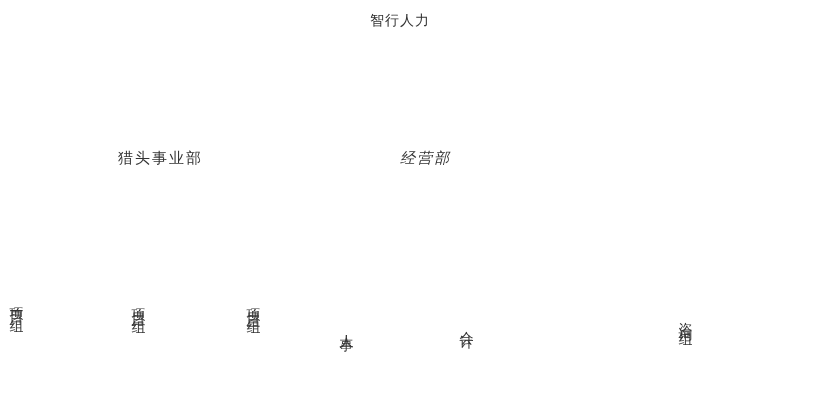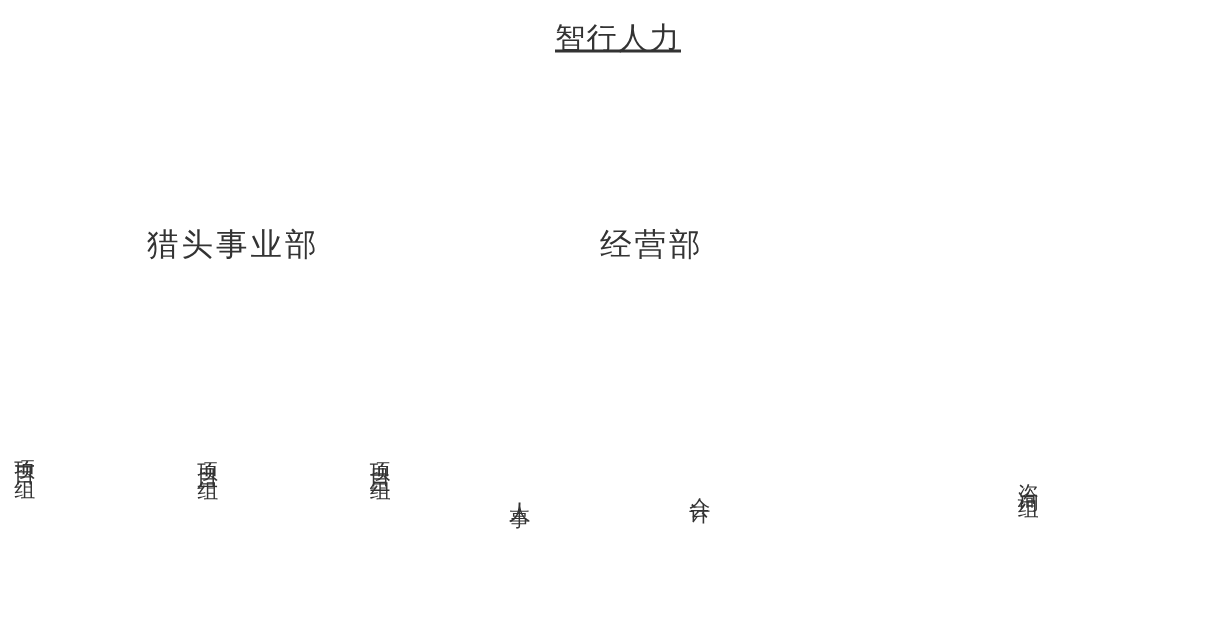--- a/index.html
+++ b/index.html
@@ -16,27 +16,27 @@
       color: #333333;
       overflow: hidden;
     }
     .node {
       position: absolute;
       white-space: nowrap;
       cursor: default;
       color: #333333;
     }
     .node.root {
-      font-size: 20px;
+      font-size: 14px;
       letter-spacing: 1px;
-      text-decoration: underline;
     }
     .node.dept {
-      font-size: 21px;
+      font-size: 15px;
       letter-spacing: 2px;
+      margin-left: 20px;
     }
     .node.leaf {
       font-size: 14px;
     }
     .vertical {
       writing-mode: vertical-rl;
       text-orientation: upright;
       letter-spacing: 4px;
       line-height: 16px;
     }
@@ -46,21 +46,21 @@
   </style>
 </head>
 <body>
 
 <div class="canvas">
 
   <div class="node root" style="left: 370px; top: 12px;">智行人力</div>
 
   <div class="node dept" style="left: 98px; top: 149px;">猎头事业部</div>
 
-  <div class="node dept" style="left: 400px; top: 149px;">经营部</div>
+  <div class="node dept" style="left: 380px; top: 149px; font-style: italic;">经营部</div>
 
 
   <div class="node leaf vertical" style="left: 9px; top: 296px;">项目一组</div>
 
   <div class="node leaf vertical" style="left: 131px; top: 297px;">项目二组</div>
 
   <div class="node leaf vertical" style="left: 246px; top: 297px;">项目三组</div>
 
   <div class="node leaf vertical" style="left: 339px; top: 323px;">人事</div>
 

